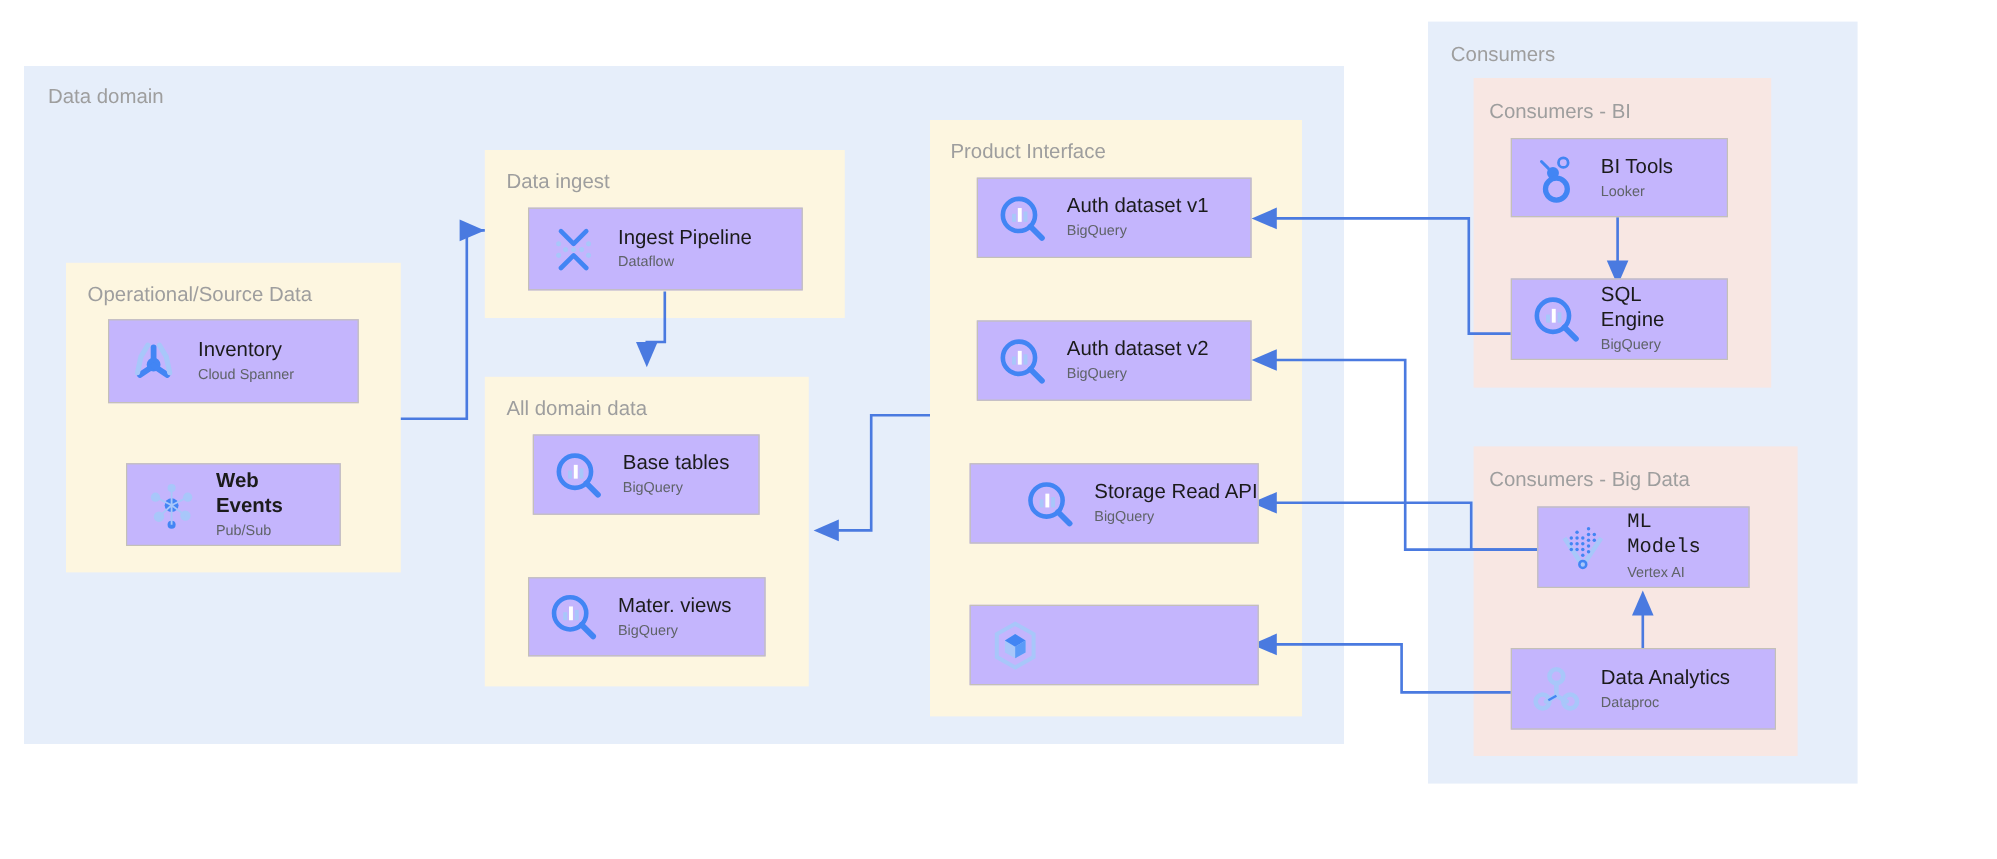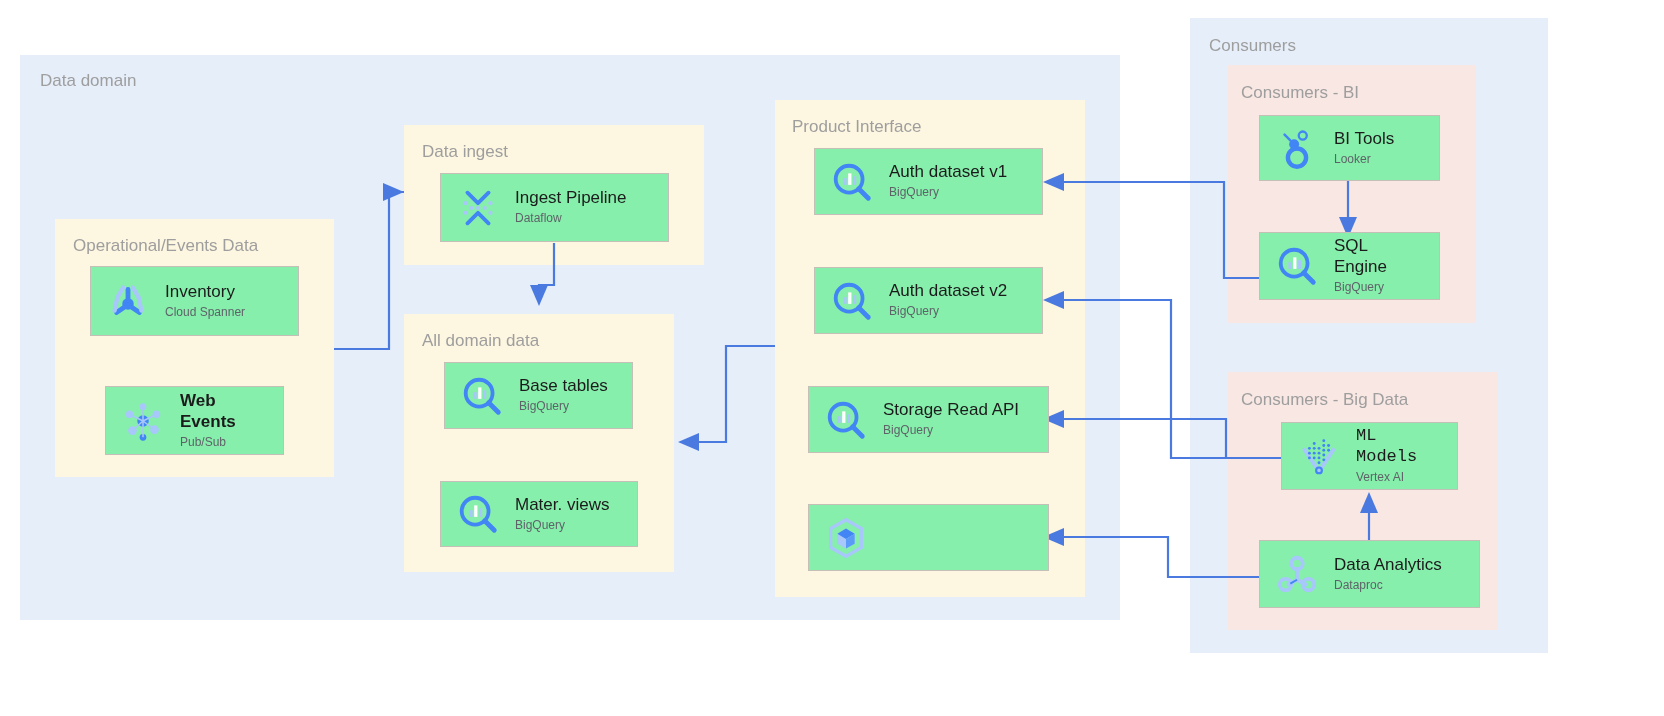--- a/index.html
+++ b/index.html
@@ -18,21 +18,21 @@
     font-size: 17px;
     line-height: 20px;
     white-space: nowrap;
   }
   .p-blue   { background: #e6eefa; }
   .p-yellow { background: #fdf6e0; }
   .p-pink   { background: #f8e7e3; }
 
   .card {
     position: absolute;
-    background: #86efac;
+    background: #c4b5fd;
     border: 1px solid #c4c0b8;
     display: flex;
     align-items: center;
     padding-left: 14px;
     gap: 14px;
   }
   .card .ic { flex: 0 0 auto; width: 46px; height: 46px; display:block; }
   .card .txt { display: flex; flex-direction: column; justify-content: center; }
   .card .t1 { font-size: 17px; color: #1b1b1b; line-height: 21px; }
   .card .t2 { font-size: 12px; color: #5f6368; line-height: 20px; }
@@ -43,21 +43,21 @@
 </style>
 </head>
 <body>
 
 <div id="stage">
 
   <div class="panel p-blue" style="left:20px; top:55px; width:1100px; height:565px;"></div>
   <div class="panel-label" style="left:40px; top:71px;">Data domain</div>
 
   <div class="panel p-yellow" style="left:55px; top:219px; width:279px; height:258px;"></div>
-  <div class="panel-label" style="left:73px; top:236px;">Operational/Events Data</div>
+  <div class="panel-label" style="left:73px; top:236px;">Operational/Source Data</div>
 
   <div class="panel p-yellow" style="left:404px; top:125px; width:300px; height:140px;"></div>
   <div class="panel-label" style="left:422px; top:142px;">Data ingest</div>
 
   <div class="panel p-yellow" style="left:404px; top:314px; width:270px; height:258px;"></div>
   <div class="panel-label" style="left:422px; top:331px;">All domain data</div>
 
   <div class="panel p-yellow" style="left:775px; top:100px; width:310px; height:497px;"></div>
   <div class="panel-label" style="left:792px; top:117px;">Product Interface</div>
 
@@ -200,21 +200,21 @@
       <rect x="15" y="20" width="3.4" height="7" fill="#a8c7fa"></rect>
       <rect x="20" y="15" width="3.4" height="12" fill="#ffffff"></rect>
       <rect x="25" y="18" width="3.4" height="9" fill="#a8c7fa"></rect>
     </svg>
     <div class="txt">
       <span class="t1">Auth dataset v2</span>
       <span class="t2">BigQuery</span>
     </div>
   </div>
 
-  <div class="card" style="left:808px; top:386px; width:241px; height:67px;">
+  <div class="card" style="left:808px; top:386px; width:241px; height:67px;justify-content:flex-end;">
     <svg class="ic" viewBox="0 0 48 48">
       <circle cx="21" cy="21" r="14" fill="none" stroke="#4285f4" stroke-width="4"></circle>
       <path d="M31 31 L41 41" stroke="#4285f4" stroke-width="5" stroke-linecap="round"></path>
       <rect x="15" y="20" width="3.4" height="7" fill="#a8c7fa"></rect>
       <rect x="20" y="15" width="3.4" height="12" fill="#ffffff"></rect>
       <rect x="25" y="18" width="3.4" height="9" fill="#a8c7fa"></rect>
     </svg>
     <div class="txt">
       <span class="t1">Storage Read API</span>
       <span class="t2">BigQuery</span>

